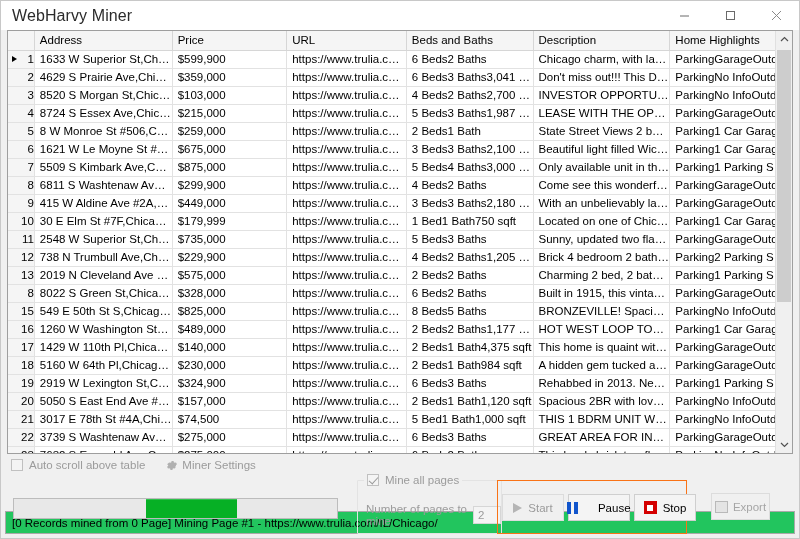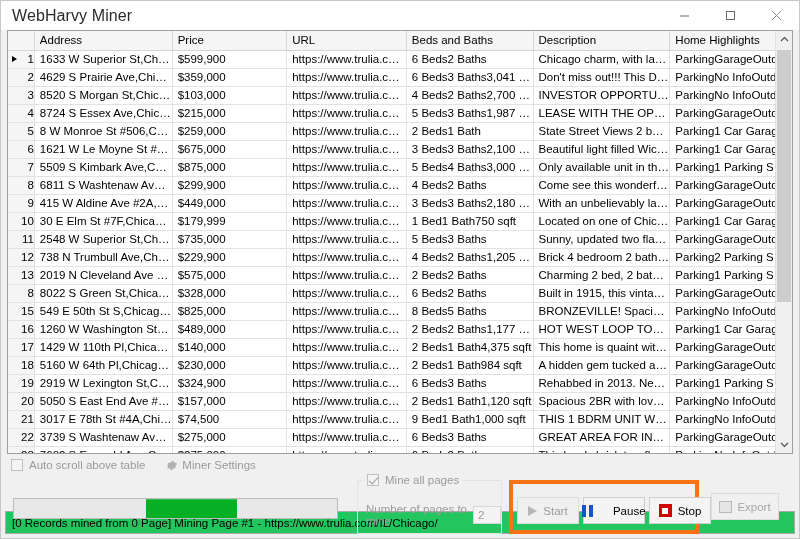--- a/index.html
+++ b/index.html
@@ -217,43 +217,43 @@
     background: #f4f4f4;
     color: #9b9b9b;
     font-size: 11.5px;
     font-family: "Liberation Sans", sans-serif;
     padding-left: 4px;
     margin-left: 6px;
   }
 
   #btn-group {
     position: absolute;
-    left: 508px; top: 6px;
+    left: 496px; top: 6px;
     width: 190px; height: 54px;
-    border: 4px solid #f97316;
+    border: 1px solid #f97316;
   }
   .ctrl-btn {
     position: absolute;
     top: 13px;
     height: 27px;
     border: 1px solid #cfcfcf;
     background: #f0f0f0;
     display: flex; align-items: center; justify-content: center;
     font-size: 11.5px;
     color: #000;
     gap: 6px;
   }
   .ctrl-btn.disabled { color: #9b9b9b; border-color: #dcdcdc; }
   #btn-start { left: 4px;  width: 62px; }
   #btn-pause { left: 70px; width: 62px; background:#f4f4f4;gap:20px; }
   #btn-stop  { left: 136px;width: 62px; background:#f4f4f4;text-align:right; }
   #btn-export {
     position: absolute;
     left: 710px; top: 19px;
-    width: 68px; height: 27px;
+    width: 59px; height: 27px;
     border: 1px solid #dcdcdc;
     background: #f0f0f0;
     display: flex; align-items: center; justify-content: center;
     gap: 5px;
     font-size: 11.5px;
     color: #a6a6a6;
   }
 
   .tri-play {
     width:0;height:0;
@@ -516,21 +516,21 @@
             <td class="datacell">https://www.trulia.com/p/il/ch...</td>
             <td class="datacell">2 Beds1 Bath1,120 sqft</td>
             <td class="datacell">Spacious 2BR with lovely gree...</td>
             <td class="datacell">ParkingNo InfoOutdoorNo Info...</td>
           </tr>
           <tr>
             <td class="rowhdr">21</td>
             <td class="datacell">3017 E 78th St #4A,Chicago, ...</td>
             <td class="datacell">$74,500</td>
             <td class="datacell">https://www.trulia.com/p/il/ch...</td>
-            <td class="datacell">9 Bed1 Bath1,000 sqft</td>
+            <td class="datacell">5 Bed1 Bath1,000 sqft</td>
             <td class="datacell">THIS 1 BDRM UNIT WITH DI...</td>
             <td class="datacell">ParkingNo InfoOutdoorNo Info...</td>
           </tr>
           <tr>
             <td class="rowhdr">22</td>
             <td class="datacell">3739 S Washtenaw Ave,Chic...</td>
             <td class="datacell">$275,000</td>
             <td class="datacell">https://www.trulia.com/p/il/ch...</td>
             <td class="datacell">6 Beds3 Baths</td>
             <td class="datacell">GREAT AREA FOR INVESTM...</td>

